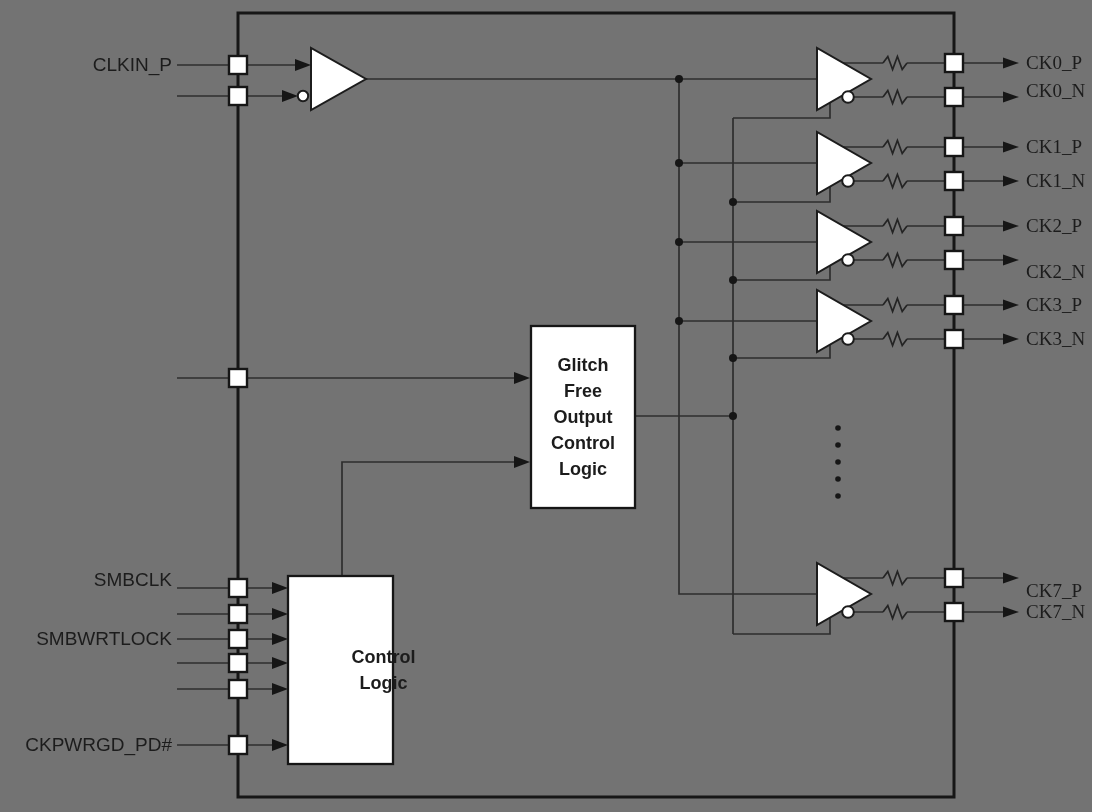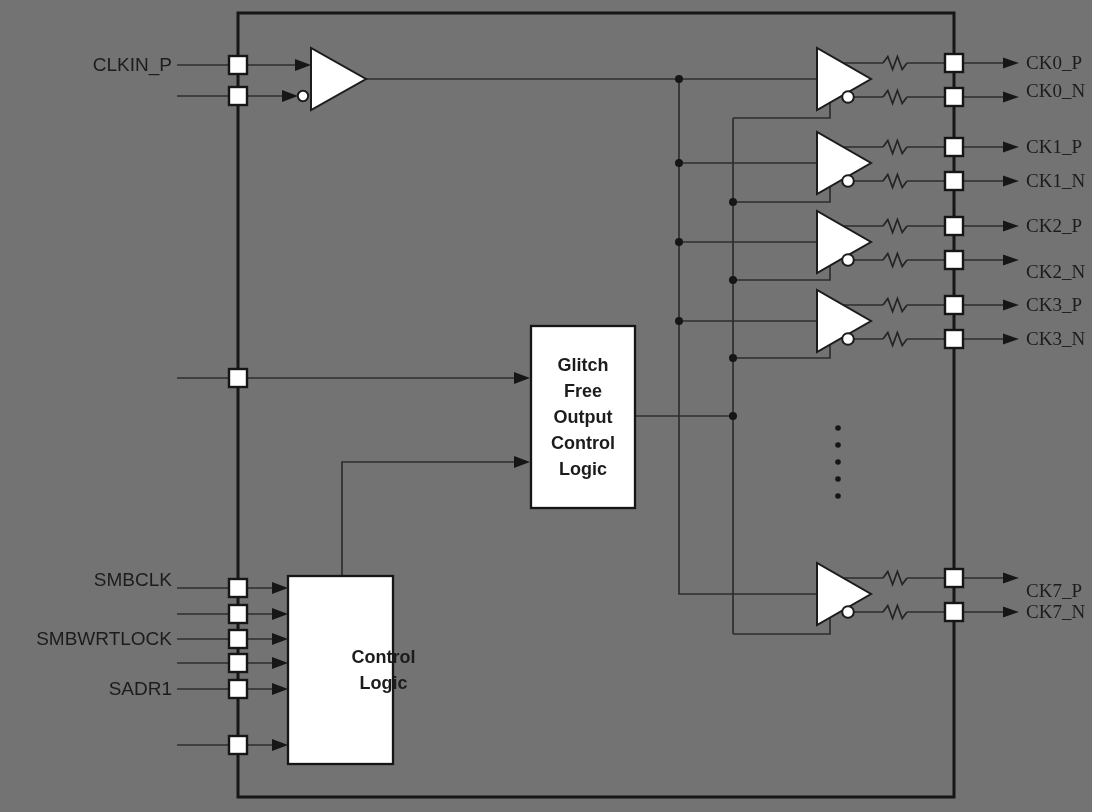--- a/index.html
+++ b/index.html
@@ -178,21 +178,21 @@
       <circle cx="838" cy="445" r="2.8"></circle>
       <circle cx="838" cy="462" r="2.8"></circle>
       <circle cx="838" cy="479" r="2.8"></circle>
       <circle cx="838" cy="496" r="2.8"></circle>
     </g>
   </svg>
 
   <div class="pin-label left" style="top:54px">CLKIN_P</div>
   <div class="pin-label left" style="top:569px">SMBCLK</div>
   <div class="pin-label left" style="top:628px">SMBWRTLOCK</div>
-  <div class="pin-label left" style="top:678px">SADR1</div>
+  <div class="pin-label left" style="top:734px">CKPWRGD_PD#</div>
 
   <div class="pin-label right" style="top:52px">CK0_P</div>
   <div class="pin-label right" style="top:80px">CK0_N</div>
   <div class="pin-label right" style="top:136px">CK1_P</div>
   <div class="pin-label right" style="top:170px">CK1_N</div>
   <div class="pin-label right" style="top:215px">CK2_P</div>
   <div class="pin-label right" style="top:261px">CK2_N</div>
   <div class="pin-label right" style="top:294px">CK3_P</div>
   <div class="pin-label right" style="top:328px">CK3_N</div>
   <div class="pin-label right" style="top:580px">CK7_P</div>

